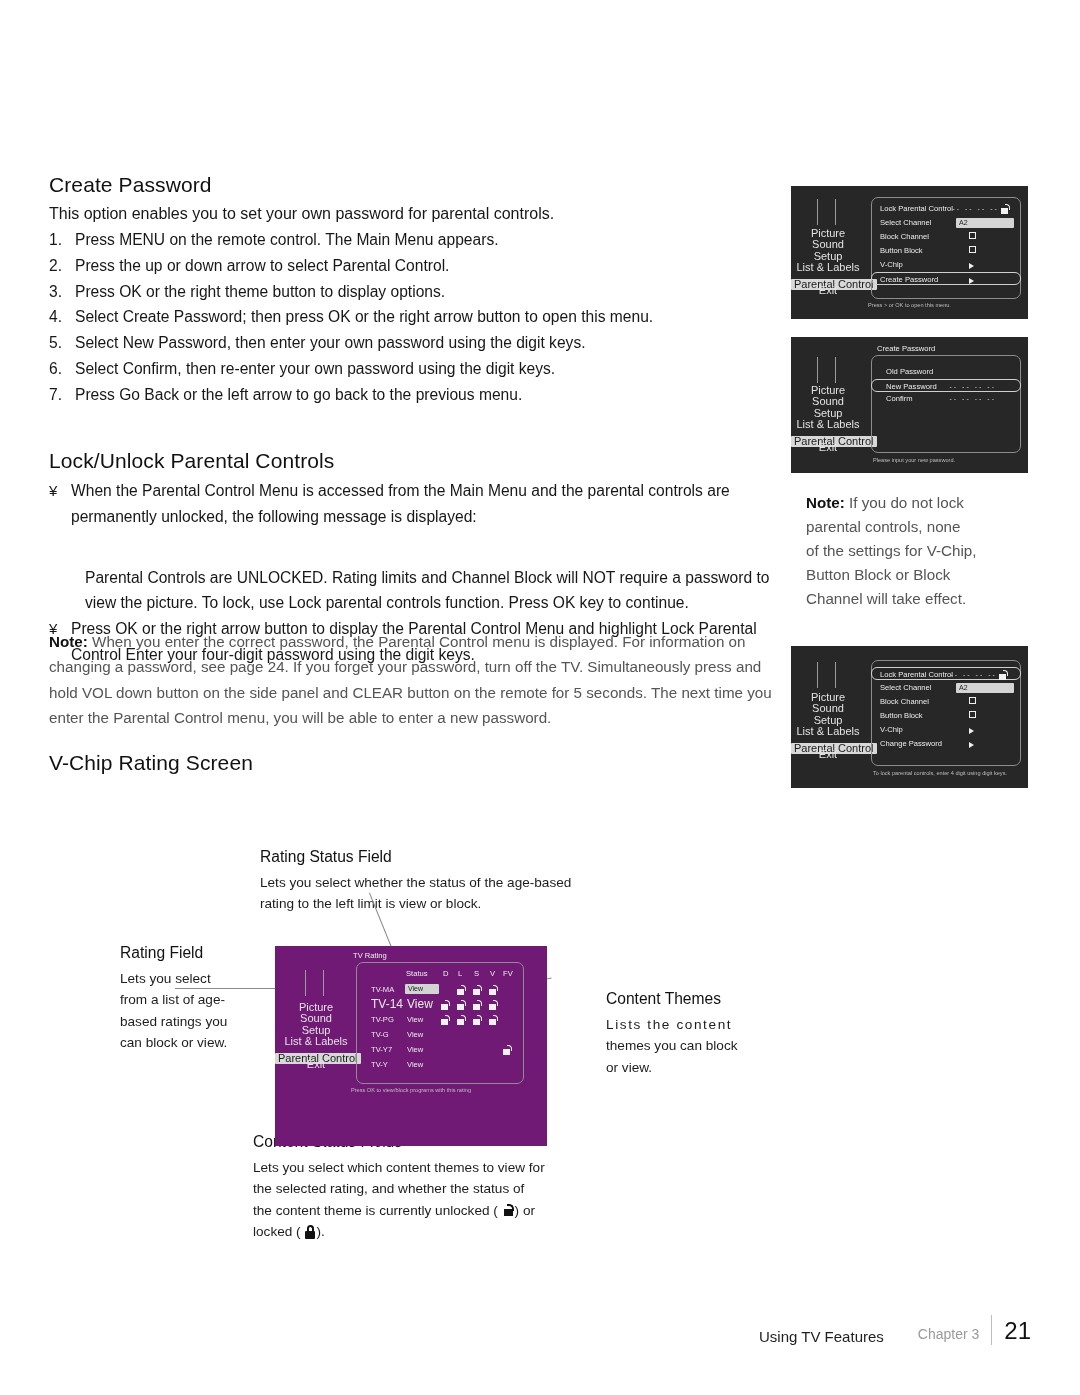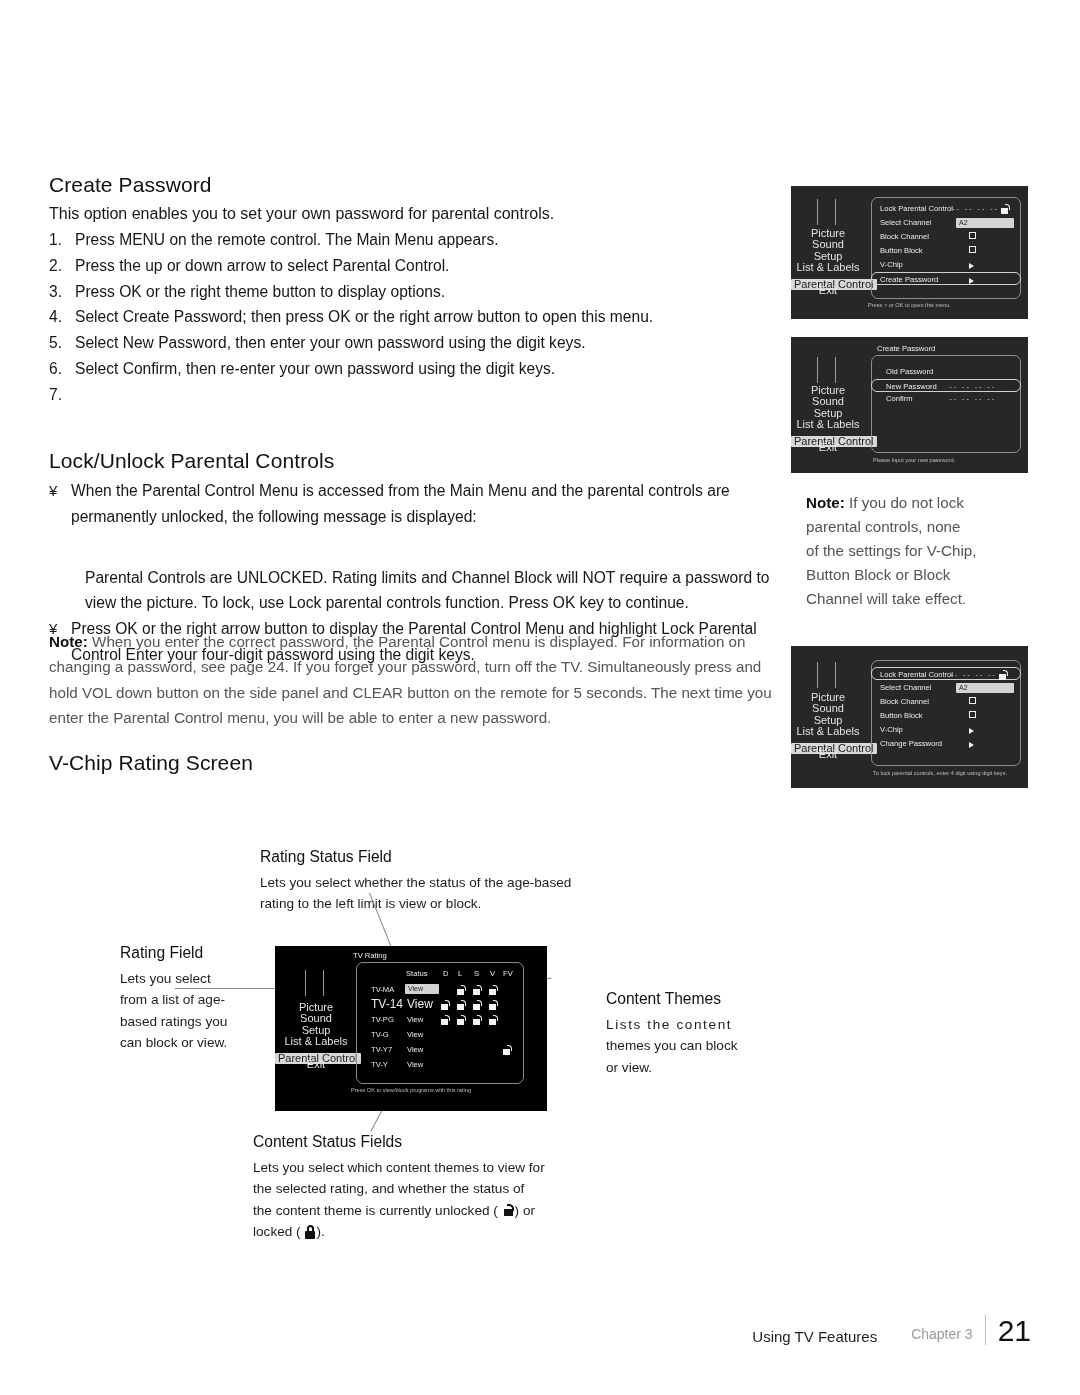--- a/index.html
+++ b/index.html
@@ -164,39 +164,39 @@
   
   .callout-h{font-size:15.6px;line-height:22px;color:#111;}
   .callout-b{font-size:13.6px;line-height:21.4px;color:#1d1d1d;}
   .lead{position:absolute;background:#8a8a8a;}
 
   
   #footer{position:absolute;right:49px;bottom:50px;display:flex;align-items:flex-end;gap:0;}
   #footer .ftxt{font-size:15px;color:#1f1f1f;margin-right:34px;}
   #footer .fch{font-size:14px;color:#9a9a9a;margin-right:12px;padding-bottom:3px;}
   #footer .fdiv{width:1px;height:30px;background:#bdbdbd;margin-right:12px;}
-  #footer .fpg{font-size:30px;color:#111;line-height:28px;}
+  #footer .fpg{font-size:24px;color:#111;line-height:28px;}
 </style>
 </head>
 <body>
 
 <div class="page">
 
   <h2 class="sec" id="create-password-head">Create Password</h2>
 
   <p class="body" id="create-password-intro">This option enables you to set your own password for parental controls.</p>
 
   <ol class="num-list" id="create-password-steps">
     <li><span class="n">1.</span><span>Press MENU on the remote control. The Main Menu appears.</span></li>
     <li><span class="n">2.</span><span>Press the up or down arrow to select Parental Control.</span></li>
     <li><span class="n">3.</span><span>Press OK or the right theme button to display options.</span></li>
     <li><span class="n">4.</span><span>Select Create Password; then press OK or the right arrow button to open this menu.</span></li>
     <li><span class="n">5.</span><span>Select New Password, then enter your own password using the digit keys.</span></li>
     <li><span class="n">6.</span><span>Select Confirm, then re-enter your own password using the digit keys.</span></li>
-    <li><span class="n">7.</span></li>
+    <li><span class="n">7.</span><span>Press Go Back or the left arrow to go back to the previous menu.</span></li>
   </ol>
 
   <h2 class="sec" id="lock-unlock-head">Lock/Unlock Parental Controls</h2>
 
   <ul class="bullet-list" id="lock-unlock-bullets">
     <li>
       <span class="b">¥</span>
       <span>When the Parental Control Menu is accessed from the Main Menu and the parental controls are permanently unlocked, the following message is displayed:</span>
     </li>
     <li class="sub">
@@ -383,21 +383,21 @@
       <span>locked (</span>
       <span class="inline-lock-closed"><span class="sh"></span><span class="body"></span></span><span>).</span>
     </div>
   </div>
 
   <div class="lead" style="left:175px;top:988px;width:105px;height:1px;"></div>
   <div class="lead" style="left:369px;top:893px;width:1px;height:76px;transform:rotate(-22deg);transform-origin:top center;"></div>
   <div class="lead" style="left:551px;top:978px;width:1px;height:66px;transform:rotate(78deg);transform-origin:top center;"></div>
   <div class="lead" style="left:428px;top:1023px;width:1px;height:123px;transform:rotate(28deg);transform-origin:top center;"></div>
 
-  <div class="osd" id="osd4" style="left:275px;top:946px;width:272px;height:165px;background:#000000;">
+  <div class="osd" id="osd4" style="left:275px;top:946px;width:272px;height:200px;background:#701a75;">
     <div class="title" style="left:78px;top:5px;">TV Rating</div>
     <div class="menucol" style="width:82px;">
       <div class="bars" style="top:24px;left:4px;">
           <i></i>
           <i></i>
         </div>
       <div style="position:absolute;top:56px;left:0;width:82px;">
         <div class="mitem">Picture</div>
         <div class="mitem">Sound</div>
         <div class="mitem">Setup</div>

